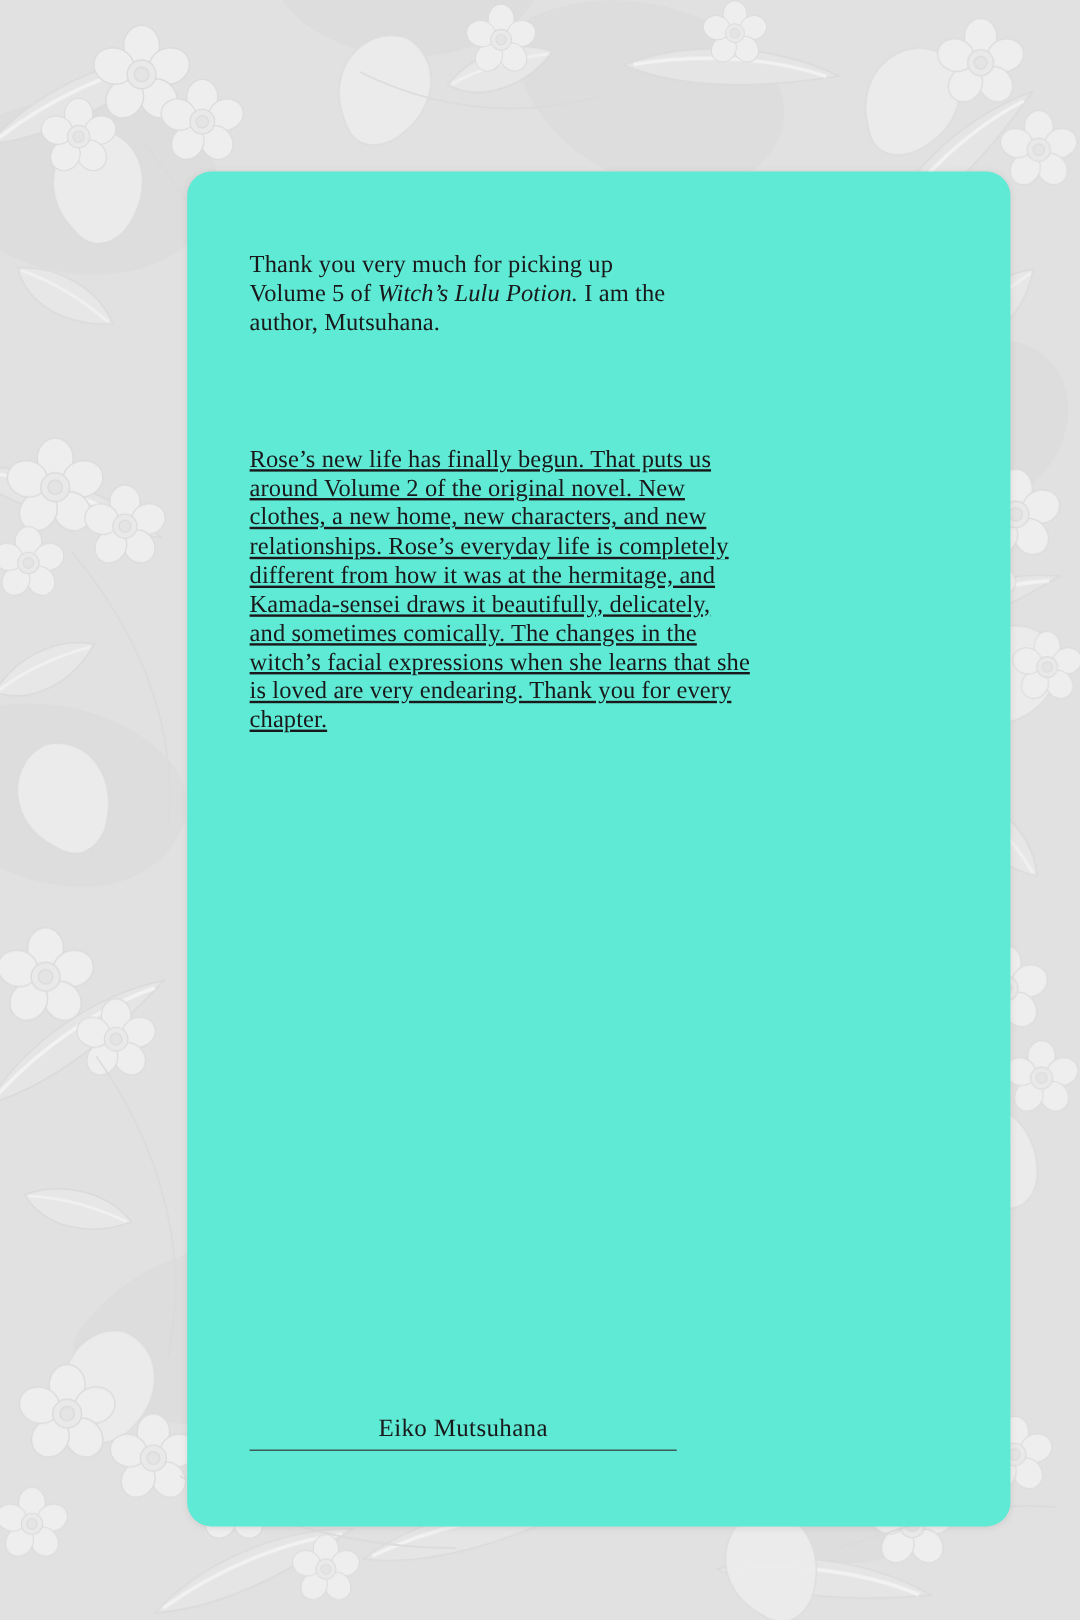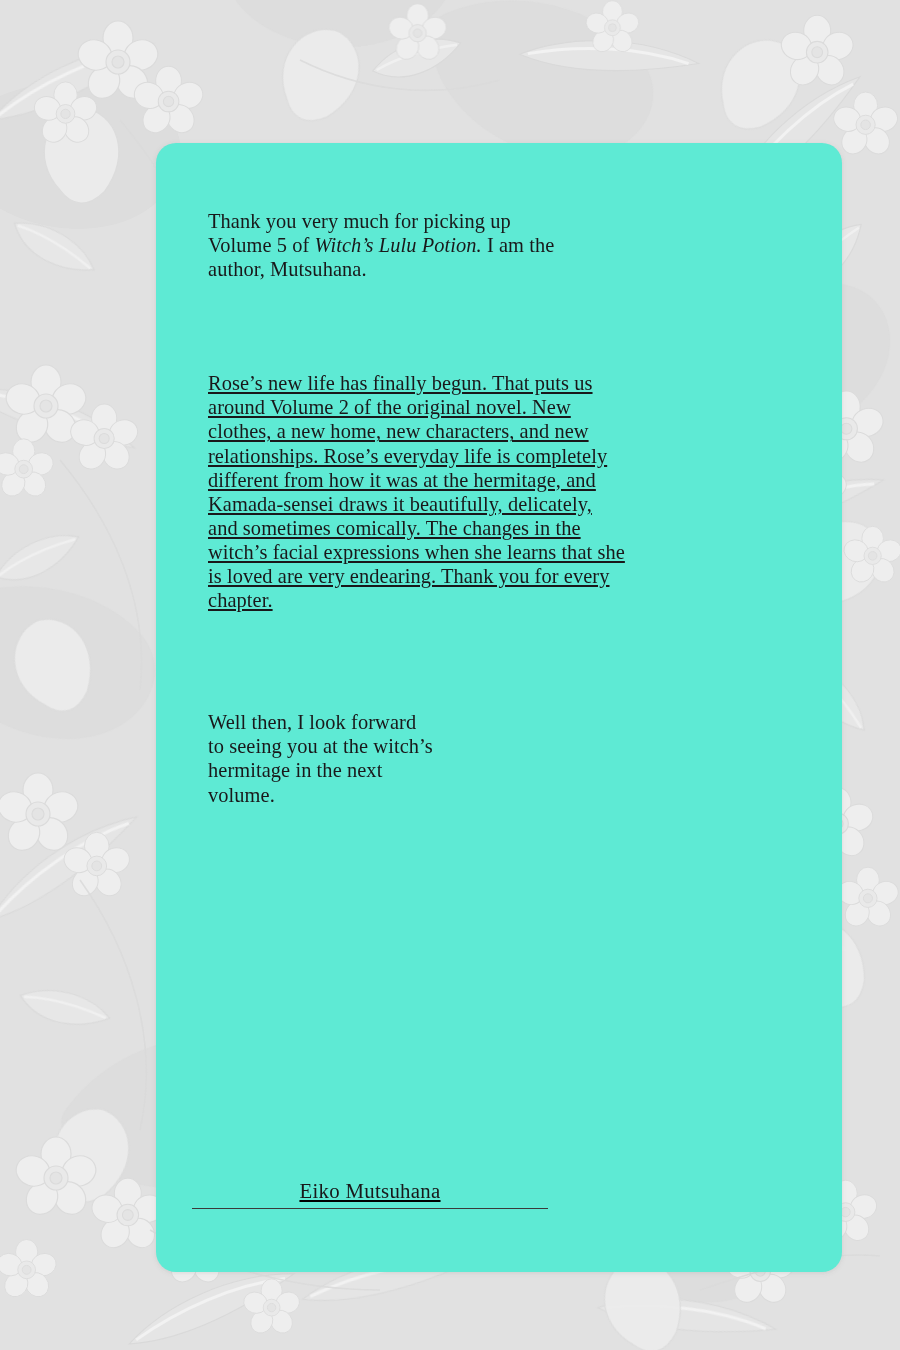--- a/index.html
+++ b/index.html
@@ -70,24 +70,23 @@
   }
 
   #para-opening  { margin-top: 0px;  }
   #para-story    { margin-top: 90px; text-decoration: underline; }
   #para-lulu     { margin-top: 104px; }
   #para-closing  { margin-top: 98px; }
 
   
   #signature-block {
     position: absolute;
-    left: 36px;
+    left: 52px;
     top: 1035px;
     width: 356px;
-    text-decoration: underline;
   }
   #signature-name {
     display: block;
     text-align: center;
     color: #19181a;
     font-size: 20.8px;
     line-height: 26px;
     letter-spacing: 0.3px;
     padding-bottom: 4px;
   }
@@ -249,24 +248,20 @@
 clothes, a new home, new characters, and new
 relationships. Rose’s everyday life is completely
 different from how it was at the hermitage, and
 Kamada-sensei draws it beautifully, delicately,
 and sometimes comically. The changes in the
 witch’s facial expressions when she learns that she
 is loved are very endearing. Thank you for every
 chapter.</p>
 
 
-      <p class="para" id="para-closing">Well then, I look forward
-to seeing you at the witch’s
-hermitage in the next
-volume.</p>
 
     </div>
 
     <div id="signature-block">
       <span id="signature-name">Eiko Mutsuhana</span>
       <div id="signature-rule"></div>
     </div>
 
   </div>
 

